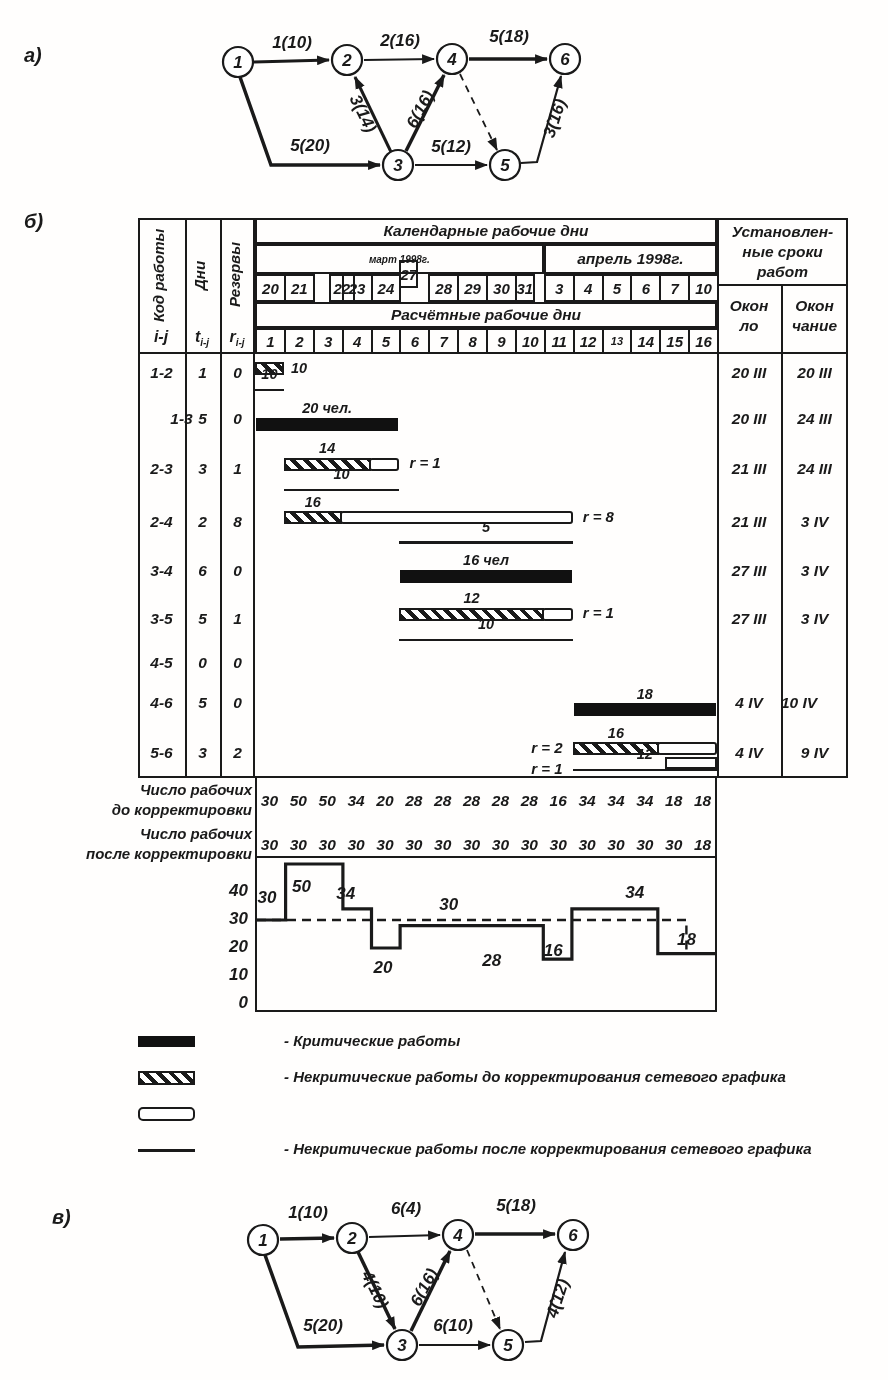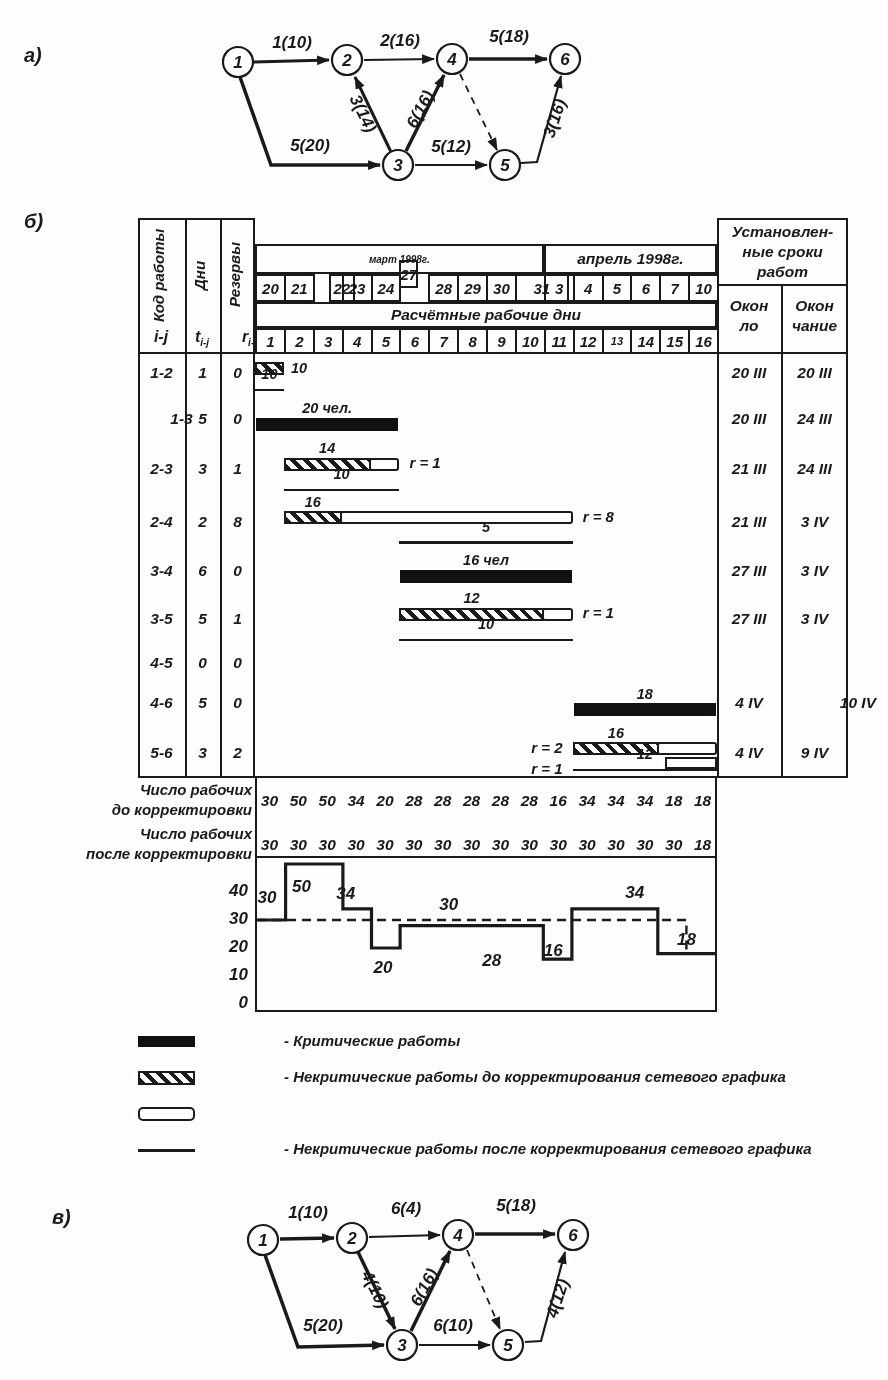--- a/index.html
+++ b/index.html
@@ -105,33 +105,34 @@
     </svg>
 <div class="" style="position: absolute; left: 138px; top: 218px; width: 117px; height: 560px; border: 2px solid rgb(26, 26, 26); box-sizing: border-box;"></div>
     <div class="vline" style="position: absolute; left: 185px; top: 218px; width: 2px; height: 560px;"></div>
     <div class="vline" style="position: absolute; left: 220px; top: 218px; width: 2px; height: 560px;"></div>
     <div class="hline" style="position: absolute; left: 138px; top: 352px; width: 117px; height: 2px;"></div>
     <div class="rot" style="position: absolute; left: 150px; top: 224px; height: 102px;">Код работы</div>
     <div class="bi" style="position: absolute; left: 141px; top: 328px; width: 40px; text-align: center; font-size: 16px;">i-j</div>
     <div class="rot" style="position: absolute; left: 191px; top: 224px; height: 102px;">Дни</div>
     <div class="bi" style="position: absolute; left: 182px; top: 328px; width: 40px; text-align: center; font-size: 16px;">t<sub style="font-size: 10px;">i-j</sub></div>
     <div class="rot" style="position: absolute; left: 226px; top: 224px; height: 102px;">Резервы</div>
-    <div class="bi" style="position: absolute; left: 217px; top: 328px; width: 40px; text-align: right; font-size: 16px;">r<sub style="font-size: 10px;">i-j</sub></div>
+    <div class="bi" style="position: absolute; left: 217px; top: 328px; width: 40px; text-align: center; font-size: 16px;">r<sub style="font-size: 10px;">i-j</sub></div>
+    <div class="cell" style="position: absolute; left: 255px; top: 218px; width: 462px; height: 26px; font-size: 15.5px;">Календарные рабочие дни</div>
     <div class="cell" style="position: absolute; left: 255px; top: 244px; width: 288.75px; height: 30px; font-size: 10px;">март 1998г.</div>
     <div class="cell" style="position: absolute; left: 543.75px; top: 244px; width: 173.25px; height: 30px; font-size: 15.5px;">апрель 1998г.</div>
     <div class="cell" style="position: absolute; left: 255px; top: 274px; width: 30.875px; height: 28px; font-size: 15px;">20</div>
     <div class="cell" style="position: absolute; left: 283.875px; top: 274px; width: 30.875px; height: 28px; font-size: 15px;">21</div>
     <div class="cell" style="position: absolute; left: 312.75px; top: 274px; width: 26px; height: 28px; font-size: 15px; margin-left: 16px;">22</div>
     <div class="cell" style="position: absolute; left: 341.625px; top: 274px; width: 30.875px; height: 28px; font-size: 15px;">23</div>
     <div class="cell" style="position: absolute; left: 370.5px; top: 274px; width: 30.875px; height: 28px; font-size: 15px;">24</div>
     <div class="cell" style="position: absolute; left: 399.375px; top: 260px; width: 19px; height: 28px; font-size: 15px;">27</div>
     <div class="cell" style="position: absolute; left: 428.25px; top: 274px; width: 30.875px; height: 28px; font-size: 15px;">28</div>
     <div class="cell" style="position: absolute; left: 457.125px; top: 274px; width: 30.875px; height: 28px; font-size: 15px;">29</div>
     <div class="cell" style="position: absolute; left: 486px; top: 274px; width: 30.875px; height: 28px; font-size: 15px;">30</div>
-    <div class="cell" style="position: absolute; left: 514.875px; top: 274px; width: 54px; height: 28px; font-size: 15px;">31</div>
+    <div class="cell" style="position: absolute; left: 514.875px; top: 274px; width: 20px; height: 28px; font-size: 15px;">31</div>
     <div class="cell" style="position: absolute; left: 543.75px; top: 274px; width: 30.875px; height: 28px; font-size: 15px;">3</div>
     <div class="cell" style="position: absolute; left: 572.625px; top: 274px; width: 30.875px; height: 28px; font-size: 15px;">4</div>
     <div class="cell" style="position: absolute; left: 601.5px; top: 274px; width: 30.875px; height: 28px; font-size: 15px;">5</div>
     <div class="cell" style="position: absolute; left: 630.375px; top: 274px; width: 30.875px; height: 28px; font-size: 15px;">6</div>
     <div class="cell" style="position: absolute; left: 659.25px; top: 274px; width: 30.875px; height: 28px; font-size: 15px;">7</div>
     <div class="cell" style="position: absolute; left: 688.125px; top: 274px; width: 30.875px; height: 28px; font-size: 15px;">10</div>
     <div class="cell" style="position: absolute; left: 255px; top: 302px; width: 462px; height: 26px; font-size: 15.5px;">Расчётные рабочие дни</div>
     <div class="cell" style="position: absolute; left: 255px; top: 328px; width: 30.875px; height: 26px; font-size: 15px;">1</div>
     <div class="cell" style="position: absolute; left: 283.875px; top: 328px; width: 30.875px; height: 26px; font-size: 15px;">2</div>
     <div class="cell" style="position: absolute; left: 312.75px; top: 328px; width: 30.875px; height: 26px; font-size: 15px;">3</div>
@@ -216,21 +217,21 @@
     <div class="sidelabel" style="position: absolute; left: 582.625px; top: 604.36px;">r = 1</div>
     <div class="thinline" style="position: absolute; left: 399.375px; top: 638.78px; width: 173.25px; height: 2.5px;"></div>
     <div class="barlabel" style="position: absolute; left: 399.375px; top: 616.28px; width: 173.25px;">10</div>
     <div class="bi" style="position: absolute; left: 138px; top: 653.5px; width: 47px; text-align: center; font-size: 15.5px;">4-5</div>
     <div class="bi" style="position: absolute; left: 185px; top: 653.5px; width: 35px; text-align: center; font-size: 15.5px;">0</div>
     <div class="bi" style="position: absolute; left: 220px; top: 653.5px; width: 35px; text-align: center; font-size: 15.5px;">0</div>
     <div class="bi" style="position: absolute; left: 138px; top: 694.3px; width: 47px; text-align: center; font-size: 15.5px;">4-6</div>
     <div class="bi" style="position: absolute; left: 185px; top: 694.3px; width: 35px; text-align: center; font-size: 15.5px;">5</div>
     <div class="bi" style="position: absolute; left: 220px; top: 694.3px; width: 35px; text-align: center; font-size: 15.5px;">0</div>
     <div class="bi" style="position: absolute; left: 717px; top: 694.3px; width: 64px; text-align: center; font-size: 15.5px;">4 IV</div>
-    <div class="bi" style="position: absolute; left: 781px; top: 694.3px; width: 67px; text-align: right; font-size: 15.5px; padding-left: 28px;">10 IV</div>
+    <div class="bi" style="position: absolute; left: 781px; top: 694.3px; width: 67px; text-align: left; font-size: 15.5px;">10 IV</div>
     <div class="critbar" style="position: absolute; left: 573.625px; top: 703.2px; width: 142.375px; height: 13px;"></div>
     <div class="barlabel" style="position: absolute; left: 572.625px; top: 685.7px; width: 144.375px;">18</div>
     <div class="bi" style="position: absolute; left: 138px; top: 743.8px; width: 47px; text-align: center; font-size: 15.5px;">5-6</div>
     <div class="bi" style="position: absolute; left: 185px; top: 743.8px; width: 35px; text-align: center; font-size: 15.5px;">3</div>
     <div class="bi" style="position: absolute; left: 220px; top: 743.8px; width: 35px; text-align: center; font-size: 15.5px;">2</div>
     <div class="bi" style="position: absolute; left: 717px; top: 743.8px; width: 64px; text-align: center; font-size: 15.5px;">4 IV</div>
     <div class="bi" style="position: absolute; left: 781px; top: 743.8px; width: 67px; text-align: center; font-size: 15.5px;">9 IV</div>
     <div class="hatch" style="position: absolute; left: 572.625px; top: 742.46px; width: 86.625px; height: 13px;"></div>
     <div class="reserve" style="position: absolute; left: 657.25px; top: 742.46px; width: 59.75px; height: 13px;"></div>
     <div class="barlabel" style="position: absolute; left: 572.625px; top: 724.96px; width: 86.625px;">16</div>

